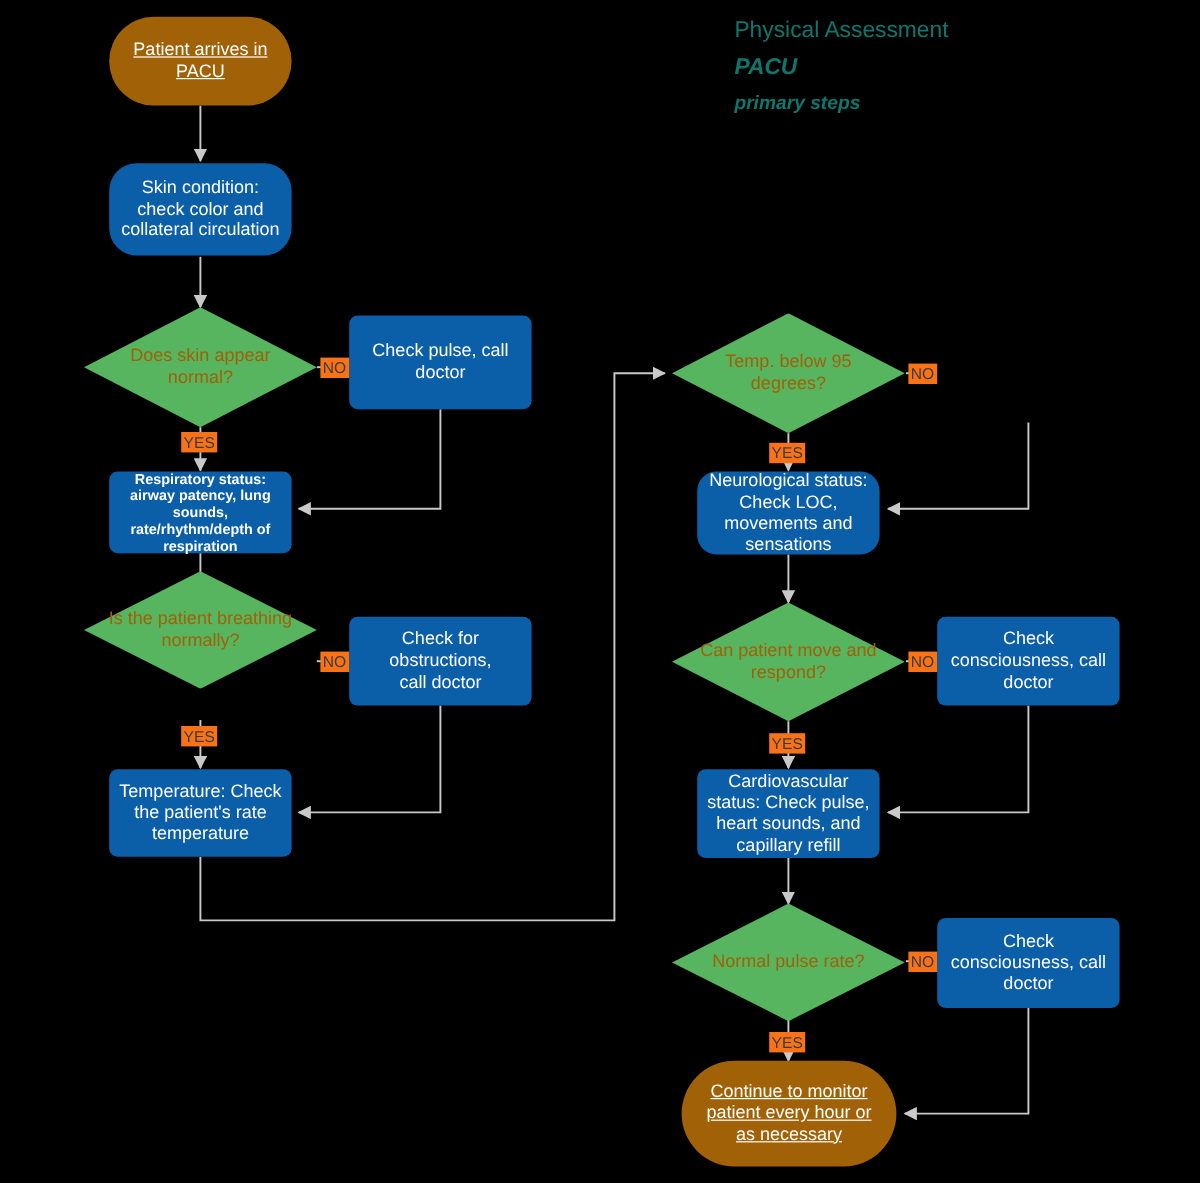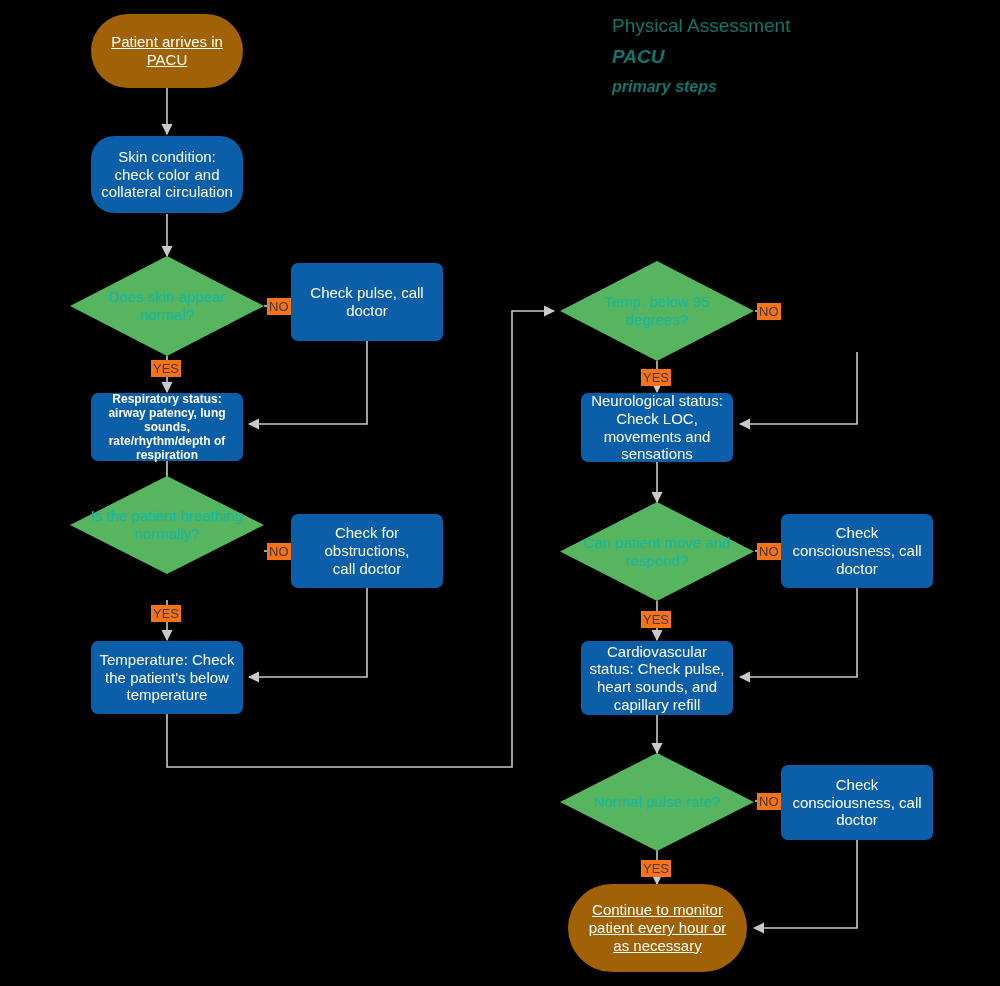--- a/index.html
+++ b/index.html
@@ -17,21 +17,21 @@
   
   .process{background:#0b5ea8;border-radius:7px;font-size:15px;}
   .process.small{font-size:12px;font-weight:bold;}
 
   
   .decision{position:absolute;}
   .decision .dia{position:absolute;left:0;top:0;width:100%;height:100%;
       background:#57b45f;clip-path:polygon(50% 0,100% 50%,50% 100%,0 50%);}
   .decision .dtxt{position:absolute;left:0;top:0;width:100%;height:100%;
       display:flex;align-items:center;justify-content:center;text-align:center;
-      color:#14b8a6;font-size:15px;line-height:1.18;z-index:2;padding:0 14px;box-sizing:border-box;}
+      color:#a16207;font-size:15px;line-height:1.18;z-index:2;padding:0 14px;box-sizing:border-box;}
 
   .elabel{position:absolute;background:#f97316;color:#3a3a3a;font-size:13px;
           line-height:15px;padding:1px 2px;z-index:6;white-space:nowrap;}
 
   .title{position:absolute;color:#0f766e;white-space:nowrap;}
   .t1{font-size:19px;}
   .t2{font-size:19px;font-weight:bold;font-style:italic;}
   .t3{font-size:16px;font-weight:bold;font-style:italic;}
 </style>
 </head>
@@ -112,31 +112,31 @@
 
   <div class="decision" style="left:70px;top:476px;width:194px;height:98px;">
     <div class="dia"></div>
     <div class="dtxt">Is the patient breathing normally?</div>
   </div>
   <div class="elabel" style="left:267px;top:543px;">NO</div>
   <div class="elabel" style="left:151px;top:605px;">YES</div>
 
   <div class="node process" style="left:291px;top:514px;width:152px;height:74px;padding:0 21px;">Check for obstructions, call doctor</div>
 
-  <div class="node process" style="left:91px;top:641px;width:152px;height:73px;padding:0 8px;">Temperature:  Check the patient's below temperature</div>
+  <div class="node process" style="left:91px;top:641px;width:152px;height:73px;padding:0 8px;">Temperature:  Check the patient's rate temperature</div>
 
   <div class="decision" style="left:560px;top:261px;width:194px;height:100px;">
     <div class="dia"></div>
     <div class="dtxt">Temp. below 95 degrees?</div>
   </div>
   <div class="elabel" style="left:757px;top:303px;">NO</div>
   <div class="elabel" style="left:641px;top:369px;">YES</div>
 
 
-  <div class="node process" style="left:581px;top:393px;width:152px;height:69px;padding:0 8px;">Neurological status: Check LOC, movements and sensations</div>
+  <div class="node process" style="left:581px;top:393px;width:152px;height:69px;padding:0 8px;border-radius:16px;">Neurological status: Check LOC, movements and sensations</div>
 
   <div class="decision" style="left:560px;top:502px;width:194px;height:99px;">
     <div class="dia"></div>
     <div class="dtxt">Can patient move and respond?</div>
   </div>
   <div class="elabel" style="left:757px;top:543px;">NO</div>
   <div class="elabel" style="left:641px;top:611px;">YES</div>
 
   <div class="node process" style="left:781px;top:514px;width:152px;height:74px;padding:0 8px;">Check consciousness, call doctor</div>
 

